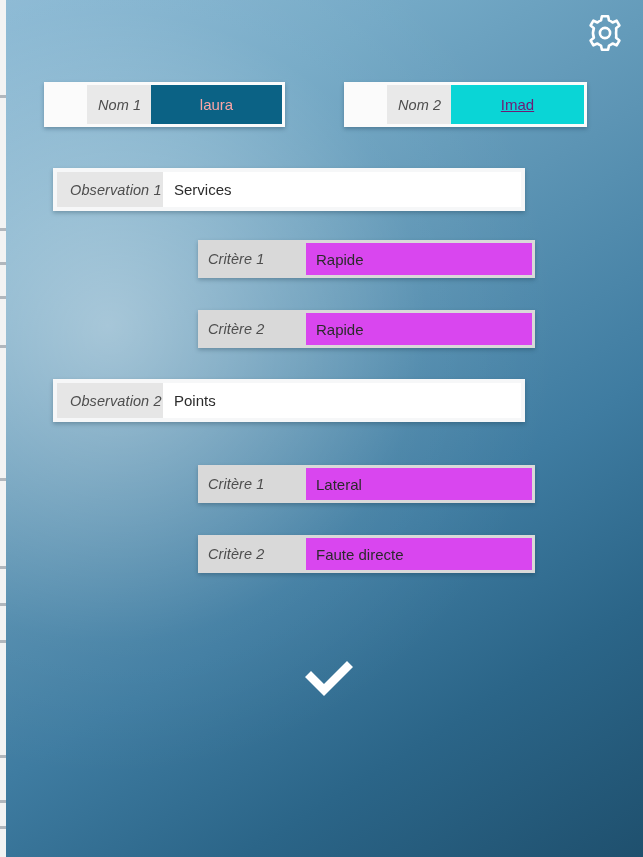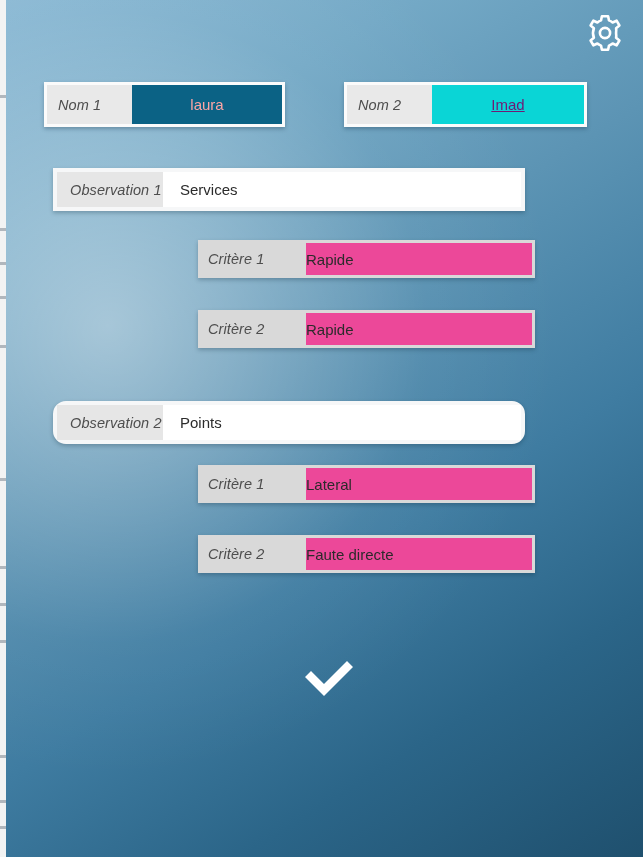--- a/index.html
+++ b/index.html
@@ -96,23 +96,24 @@
 
   
   .nom-row {
     top: 82px;
     height: 45px;
     border: 3px solid #fbfbfb;
     box-shadow: 0 2px 4px rgba(10,38,58,0.30);
     background: #fbfbfb;
   }
   .nom-row .row-label {
-    width: 85px;
+    width: 64px;
     padding-left: 11px;
     background: #e9e9e9;
+    margin-left: 40px;
   }
   .nom-row .row-value {
     justify-content: center;
     font-size: 15px;
   }
   #nom1-row { left: 38px; width: 241px; }
   #nom2-row { left: 338px; width: 243px; }
   #nom1-value { background: #0b6285; color: #fca5a5; }
   #nom2-value { background: #0ad5d6; color: #701a75; text-decoration: underline; }
 
@@ -127,44 +128,44 @@
   }
   .obs-row .row-label {
     width: 106px;
     background: #e6e6e6;
     font-size: 14.5px;
   }
   .obs-row .row-value {
     background: #ffffff;
     color: #2b2b2b;
     font-size: 15px;
-    padding-left: 17px;
+    padding-left: 11px;
   }
   #obs1-row { top: 168px; }
-  #obs2-row { top: 401px; border-radius: 13px; }
+  #obs2-row { top: 379px; }
 
   
   .crit-row {
     left: 192px;
     width: 337px;
     height: 38px;
     background: #d9d9d9;
     box-shadow: 0 2px 4px rgba(10,38,58,0.28);
   }
   .crit-row .row-label {
     width: 108px;
     background: transparent;
     font-size: 14.5px;
     padding-left: 10px;
   }
   .crit-row .row-value {
-    background: #ec4899;
+    background: #d946ef;
     color: #2b2b2b;
     font-size: 15px;
-    padding-left: 0;
+    padding-left: 10px;
     margin: 3px 3px 3px 0;
   }
   #crit1a-row { top: 240px; }
   #crit2a-row { top: 310px; }
   #crit1b-row { top: 465px; }
   #crit2b-row { top: 535px; }
 
   
   .check-btn {
     position: absolute;

